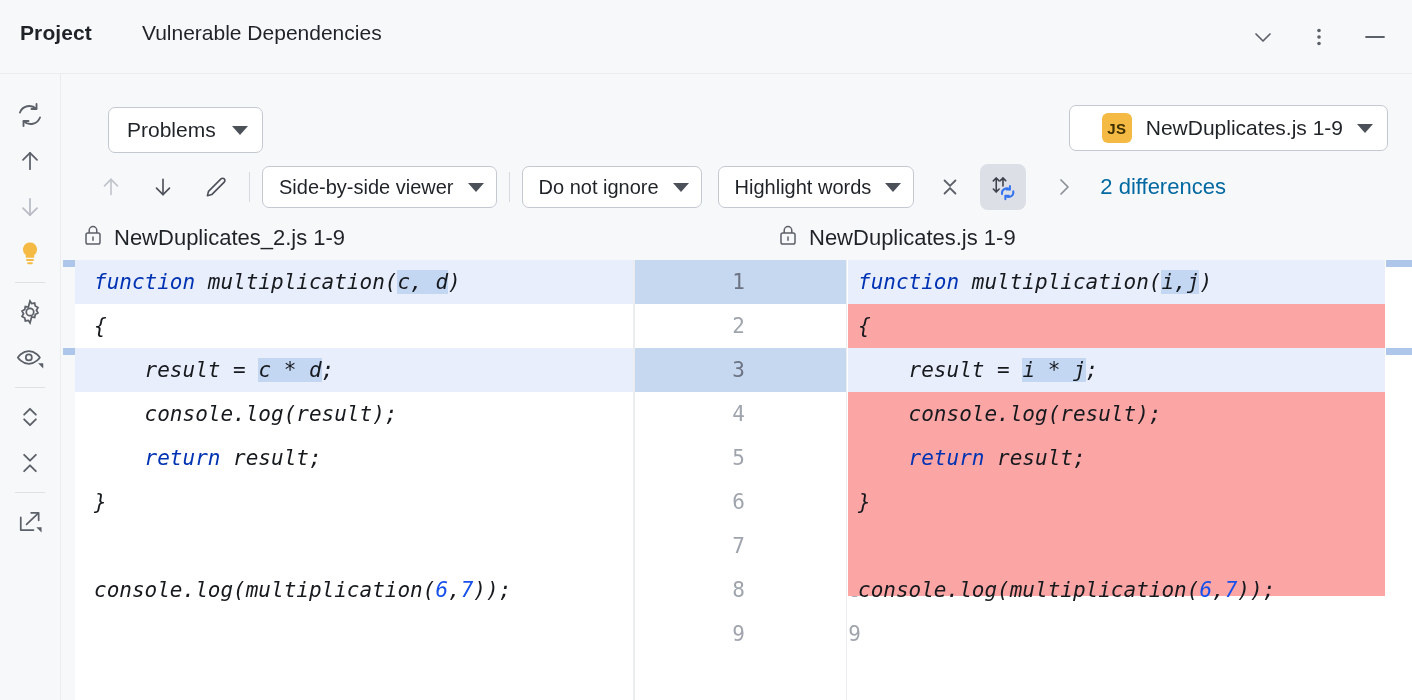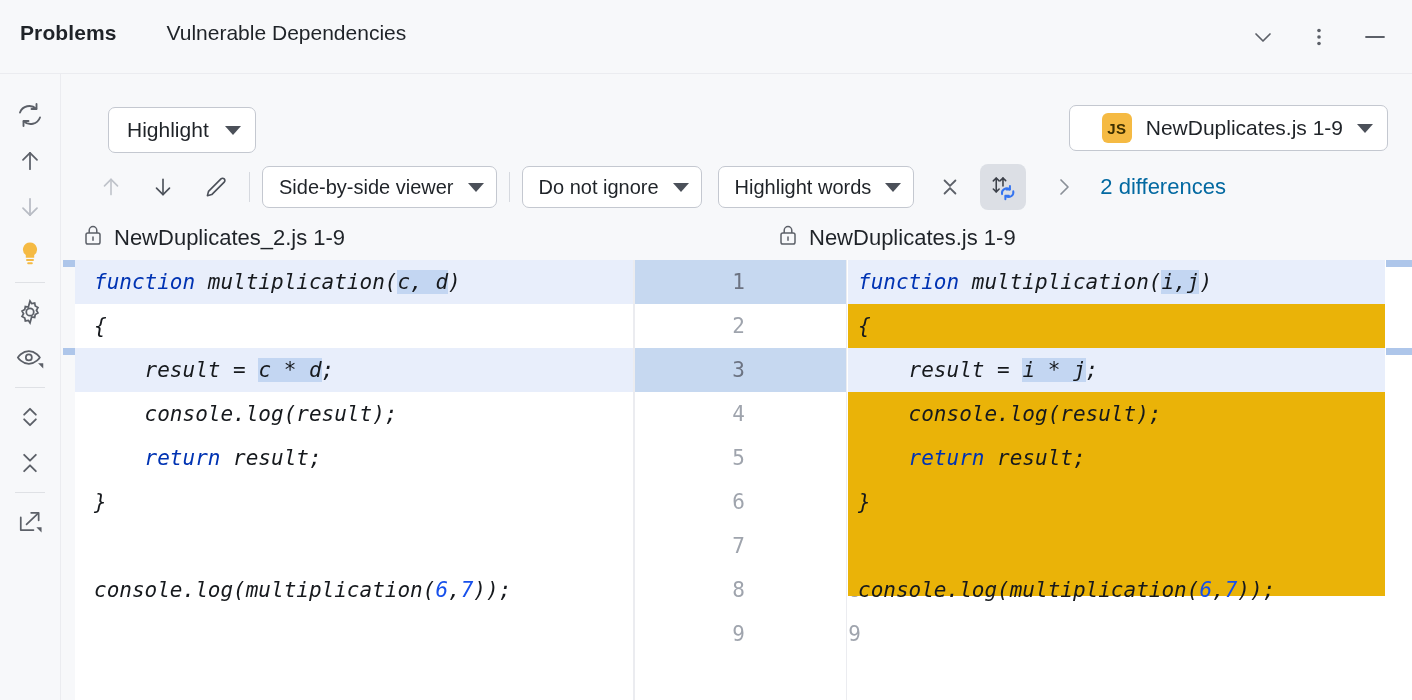--- a/index.html
+++ b/index.html
@@ -109,21 +109,21 @@
 
   
   .diffbody {
     position: absolute; left: 0; top: 186px; width: 1351px; height: 440px;
     background: #ffffff; overflow: hidden;
   }
   .markstrip-left  { position: absolute; left: 0;    top: 0; width: 14px; height: 440px; background: #f7f8fa; }
   .pane-left  { position: absolute; left: 14px;  top: 0; width: 559px; height: 440px; background: #ffffff; }
   .gutter     { position: absolute; left: 573px; top: 0; width: 213px; height: 440px; background: #ffffff;
                 border-left: 1px solid #ebecf0; border-right: 1px solid #ebecf0; }
-  .pane-right { position: absolute; left: 787px; top: 0; width: 537px; height: 336px; background: #eab308; }
+  .pane-right { position: absolute; left: 787px; top: 0; width: 537px; height: 336px; background: #fca5a5; }
   .markstrip-right { position: absolute; left: 1324px; top: 0; width: 27px; height: 440px; background: #ffffff; }
 
   .row { height: 44px; line-height: 44px; position: relative; font-style: italic; }
   .row.changed { background: #e8eefb; }
   .code {
     font-family: "DejaVu Sans Mono", monospace;
     font-size: 21px; color: #16191d; white-space: pre;
     position: absolute; top: 0; left: 0; height: 44px; line-height: 44px;
   }
   .pane-left .code  { padding-left: 19px; }
@@ -150,21 +150,21 @@
   .markstrip-right .mark { left: 1px; width: 26px; }
 
   
   .pane-divider { position: absolute; top: 0; width: 1px; height: 440px; background: #ebecf0; }
 </style>
 </head>
 <body>
 
 <div class="tabbar">
   <div class="tab tab-problems">
-    <span>Problems</span>
+    <span>Project</span>
   </div>
   <div class="tab tab-vuln">
     <span>Vulnerable Dependencies</span>
   </div>
 
   <div class="winctl">
     <span class="ic">
       <svg width="24" height="24" viewBox="0 0 24 24" fill="none" stroke="#5c6068" stroke-width="1.7" stroke-linecap="round" stroke-linejoin="round">
           <polyline points="5,9 12,16 19,9"></polyline>
         </svg>
@@ -247,21 +247,21 @@
         <polyline points="14,5 20.5,5 20.5,11.5"></polyline>
       <path d="M18.5 17.5H23V22z" fill="#5c6068" stroke="none"></path>
     </svg>
   </div>
 </div>
 
 <div class="content">
 
   <div class="actionrow">
     <div class="btn-combo" id="suppress-btn">
-      <span>Highlight</span>
+      <span>Problems</span>
       <span class="caret"></span>
     </div>
     <div class="btn-combo" id="file-scope-btn">
       <span class="js-badge">JS</span>
       <span>NewDuplicates.js 1-9</span>
       <span class="caret"></span>
     </div>
   </div>
 
   <div class="difftoolbar">

